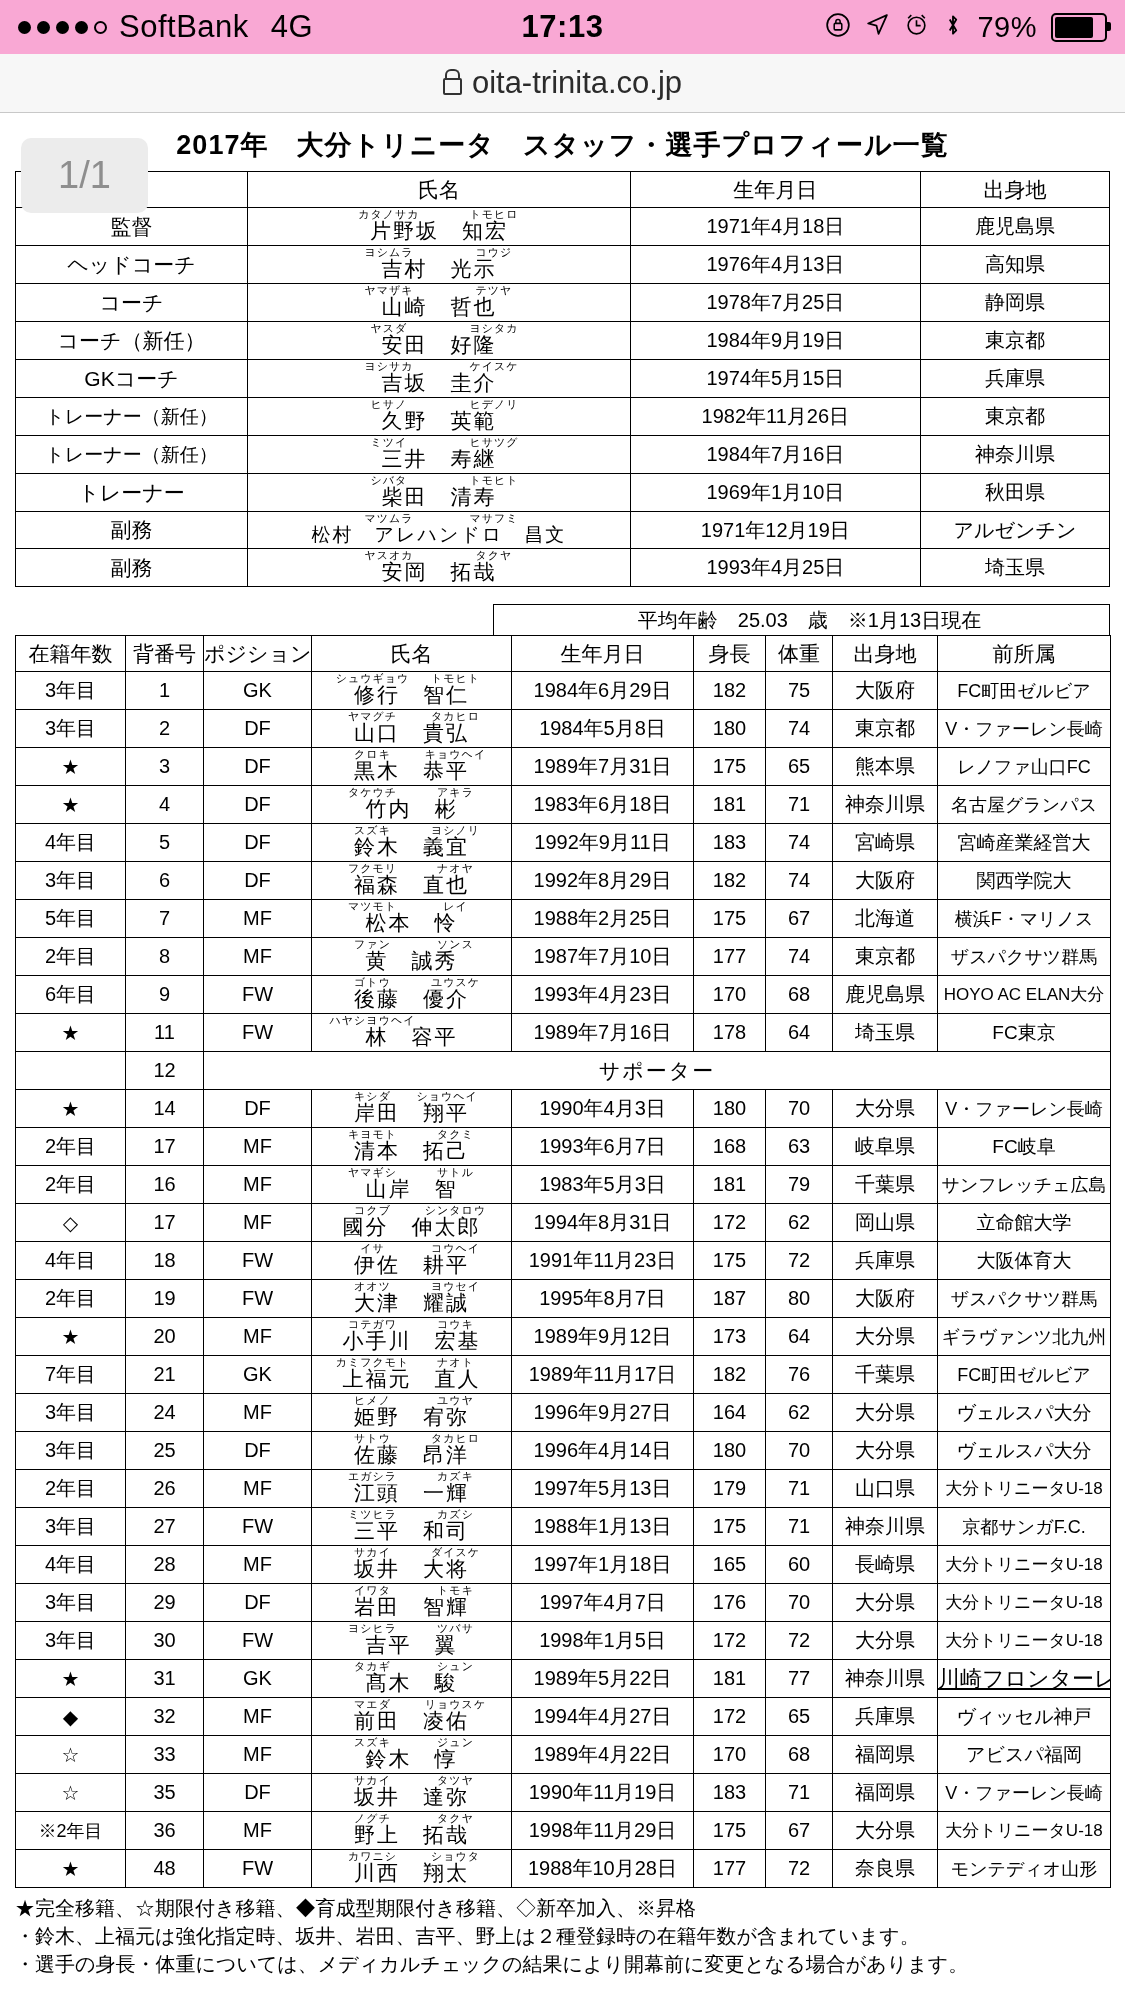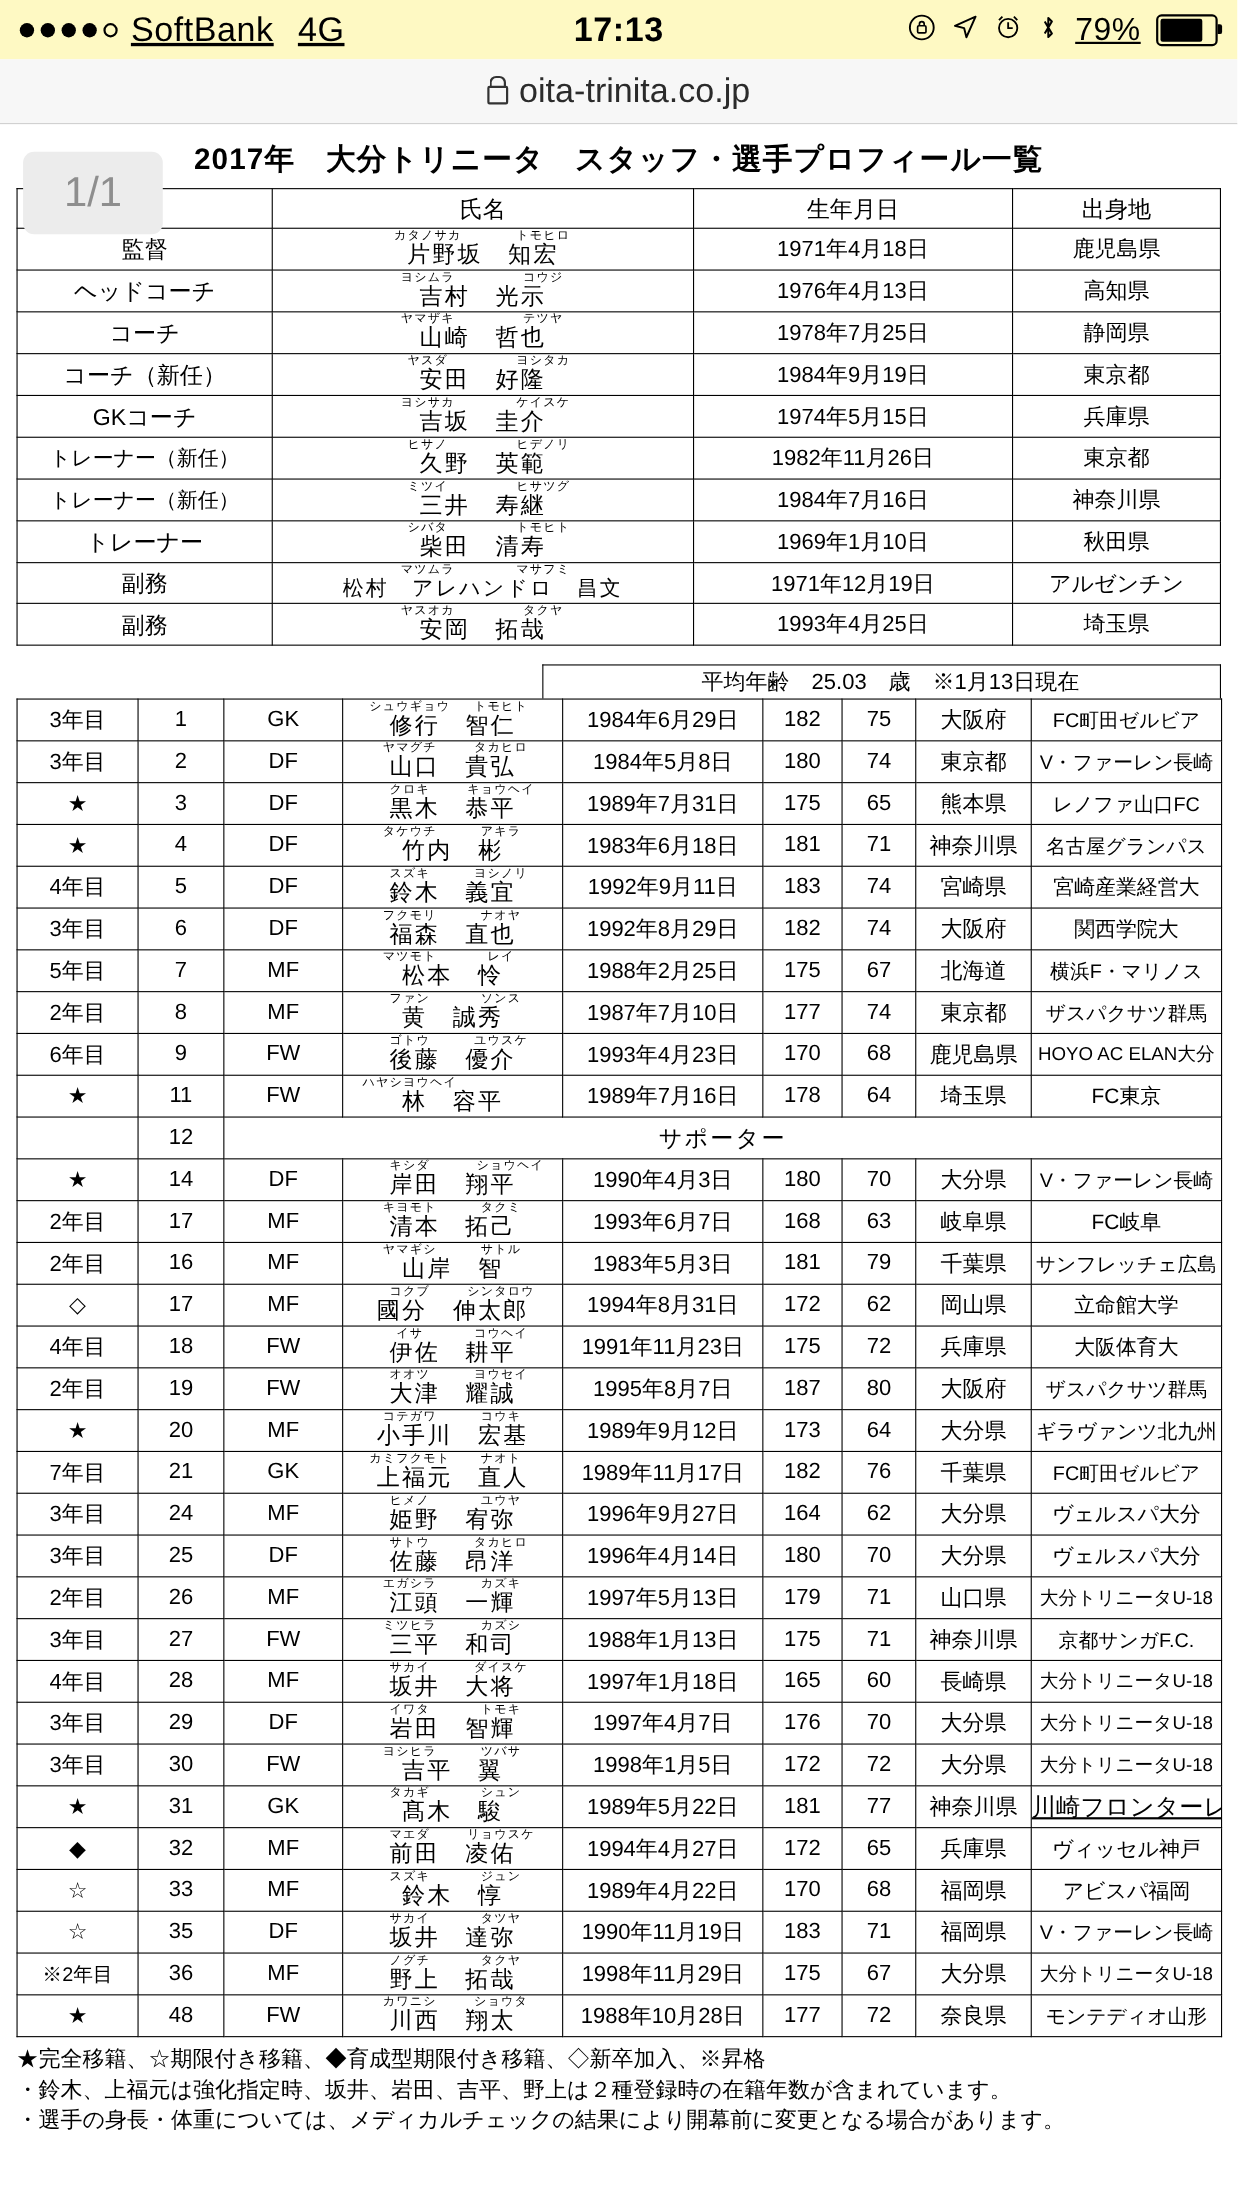--- a/index.html
+++ b/index.html
@@ -12,28 +12,27 @@
     height: 2001px;
     font-family: "Liberation Sans", sans-serif;
     color: #000;
     overflow: hidden;
     position: relative;
   }
 
   
   #status-bar {
     height: 54px;
-    background: #fef9c3;
+    background: #f9a8d4;
     display: flex;
     align-items: center;
     padding: 0 18px;
     box-sizing: border-box;
     font-size: 30px;
     letter-spacing: .5px;
-    text-decoration: underline;
   }
   .sb-dots {
     display: flex;
     align-items: center;
     gap: 6px;
     margin-right: 12px;
   }
   .sb-dot {
     width: 13px; height: 13px; border-radius: 50%;
     background: #000;
@@ -395,20 +394,31 @@
       <col style="width:108px">
       <col style="width:200px">
       <col style="width:182px">
       <col style="width:72px">
       <col style="width:67px">
       <col style="width:105px">
       <col style="width:173px">
     </colgroup>
     <tbody id="players-body">
         <tr>
+          <th class="hdr">在籍年数</th>
+          <th class="hdr">背番号</th>
+          <th class="hdr">ポジション</th>
+          <th class="hdr">氏名</th>
+          <th class="hdr">生年月日</th>
+          <th class="hdr">身長</th>
+          <th class="hdr">体重</th>
+          <th class="hdr">出身地</th>
+          <th class="hdr">前所属</th>
+        </tr>
+        <tr>
           <td>3年目</td>
           <td>1</td>
           <td>GK</td>
           <td class="namecell">
             <span class="kana"><span style="display:inline-block;min-width:88px;text-align:center">シュウギョウ</span><span style="display:inline-block;min-width:78px;text-align:center">トモヒト</span></span>
             <span class="kanji">修行　智仁</span>
           </td>
           <td>1984年6月29日</td>
           <td>182</td>
           <td>75</td>
@@ -544,21 +554,21 @@
         <tr>
           <td></td>
           <td>12</td>
           <td colspan="7" class="supporter-cell">サポーター</td>
         </tr>
         <tr>
           <td>★</td>
           <td>14</td>
           <td>DF</td>
           <td class="namecell">
-            <span class="kana"><span style="display:inline-block;min-width:88px;text-align:center">キシダ</span><span style="display:inline-block;min-width:78px;text-align:right">ショウヘイ</span></span>
+            <span class="kana"><span style="display:inline-block;min-width:88px;text-align:center">キシダ</span><span style="display:inline-block;min-width:78px;text-align:left">ショウヘイ</span></span>
             <span class="kanji">岸田　翔平</span>
           </td>
           <td>1990年4月3日</td>
           <td>180</td>
           <td>70</td>
           <td>大分県</td>
           <td style="font-size: 18px;">V・ファーレン長崎</td>
         </tr>
         <tr>
           <td>2年目</td>

